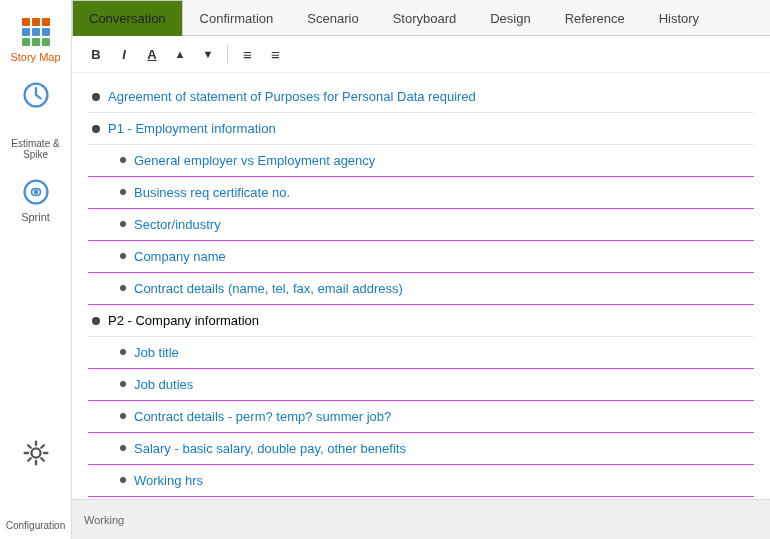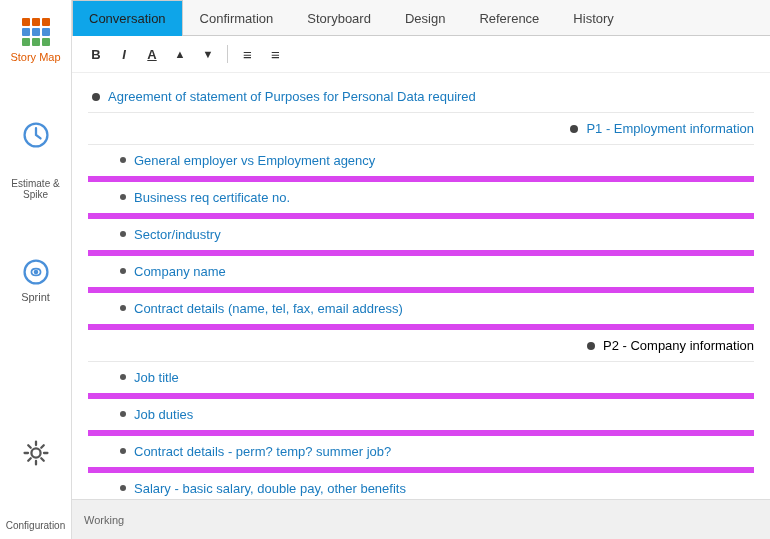--- a/index.html
+++ b/index.html
@@ -8,21 +8,20 @@
     
     .sidebar {
       width: 72px;
       background: #fff;
       border-right: 1px solid #ddd;
       display: flex;
       flex-direction: column;
       align-items: center;
       padding-top: 8px;
       flex-shrink: 0;
-      gap: 40px;
     }
     .sidebar-item {
       display: flex;
       flex-direction: column;
       align-items: center;
       width: 100%;
       padding: 8px 4px;
       cursor: pointer;
       color: #555;
       font-size: 11px;
@@ -70,21 +69,21 @@
       padding: 10px 16px;
       cursor: pointer;
       color: #444;
       font-size: 13px;
       border: 1px solid transparent;
       border-bottom: none;
       margin-bottom: -1px;
       white-space: nowrap;
     }
     .tab.active {
-      background: #0ea5e9;
+      background: #4d7c0f;
       border-color: #ccc;
       border-bottom-color: #fff;
       color: #222;
     }
 
     
     .toolbar {
       display: flex;
       align-items: center;
       padding: 6px 12px;
@@ -126,39 +125,38 @@
       border-radius: 50%;
       margin-top: 4px;
       flex-shrink: 0;
     }
     .list-item-l1 .text-blue { color: #1a7bbf; }
 
     .list-item-l2 {
       display: flex;
       align-items: flex-start;
       padding: 8px 0 8px 32px;
-      border-bottom: 6px solid #d946ef;
+      border-bottom: 1px solid #d946ef;
       gap: 8px;
     }
     .list-item-l2 .bullet {
       width: 6px; height: 6px;
       background: #555;
       border-radius: 50%;
       margin-top: 4px;
       flex-shrink: 0;
     }
     .list-item-l2 .text-blue { color: #1a7bbf; }
 
     .section-header {
       display: flex;
       align-items: flex-start;
       padding: 8px 0 8px 4px;
       border-bottom: 1px solid #e8e8e8;
       gap: 8px;
-      justify-content: flex-end;
     }
     .section-header .bullet {
       width: 8px; height: 8px;
       background: #444;
       border-radius: 50%;
       margin-top: 4px;
       flex-shrink: 0;
     }
     .section-header .text-blue { color: #1a7bbf; }
 
@@ -231,20 +229,21 @@
     </div>
     <span style="font-size:10px;margin-top:48px;">Configuration</span>
   </div>
 </div>
 
 <div class="main">
 
   <div class="tabs">
     <div class="tab active">Conversation</div>
     <div class="tab">Confirmation</div>
+    <div class="tab">Scenario</div>
     <div class="tab">Storyboard</div>
     <div class="tab">Design</div>
     <div class="tab">Reference</div>
     <div class="tab">History</div>
   </div>
 
   <div class="toolbar">
     <button class="toolbar-btn">B</button>
     <button class="toolbar-btn" style="font-style:italic;">I</button>
     <button class="toolbar-btn" style="text-decoration:underline;">A</button>

